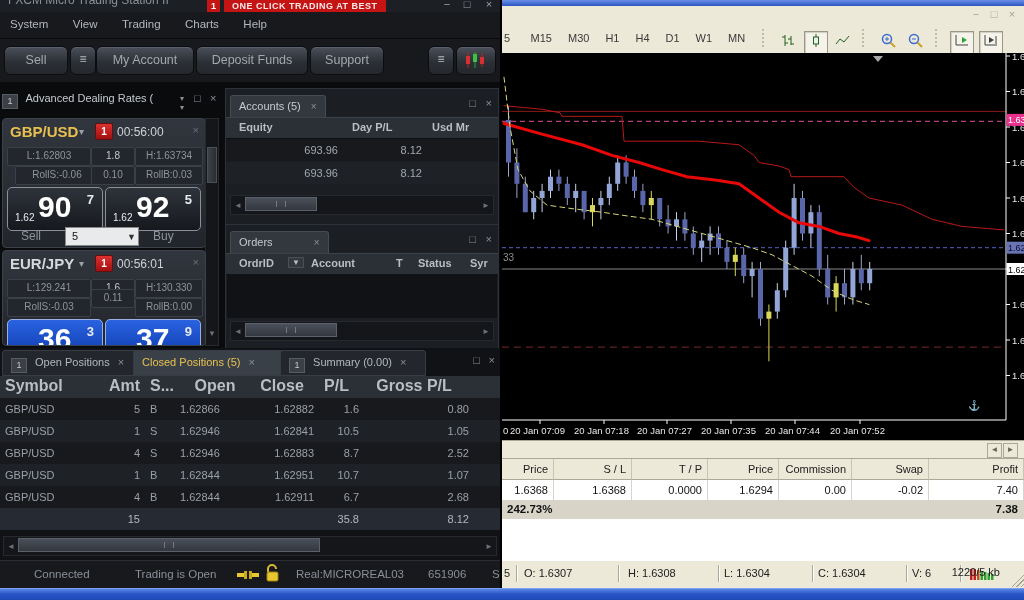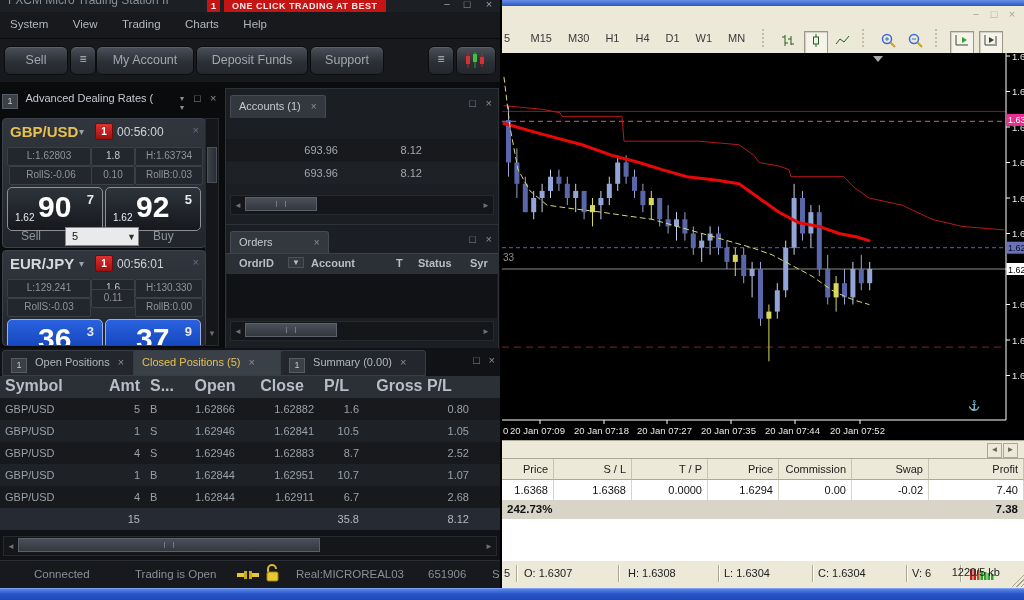--- a/index.html
+++ b/index.html
@@ -62,21 +62,21 @@
   .ptab{position:absolute;top:0;height:24px;background:#23262c;border:1px solid #383d45;border-radius:3px 3px 0 0;font-size:11px;color:#b2b8c0;line-height:23px;padding:0 8px;}
   .ptab.active{background:#3a4048;color:#e8c050;}
   .pos-thead{position:absolute;left:0;top:28px;width:500px;height:22px;background:#2b2f36;border-bottom:1px solid #0c0d0f;}
   .pos-row{position:absolute;left:0;width:500px;height:22px;background:#17191d;font-size:11px;color:#9aa0a8;}
   .pos-row.alt{background:#1e2126;}
   .pos-row.total{background:#262b33;color:#b2b8c0;}
   .pc{display:inline-block;height:22px;line-height:22px;vertical-align:top;overflow:hidden;}
   .c0{width:78px;padding-left:5px;text-align:left;}
   .c1{width:57px;text-align:right;}
   .c2{width:30px;padding-left:10px;text-align:left;}
-  .c3{width:70px;text-align:center;}
+  .c3{width:70px;text-align:left;}
   .c4{width:64px;text-align:right;}
   .c5{width:45px;text-align:right;}
   .c6{width:110px;text-align:right;}
   .c7{width:36px;text-align:right;}
   .ph{color:#b8bec6;font-weight:bold;line-height:20px;height:20px;}
   .ph.c3,.ph.c4,.ph.c5,.ph.c6,.ph.c7{text-align:center;}
   .fx-status{position:absolute;left:0;top:560px;width:500px;height:28px;background:#17191d;border-top:1px solid #2a2e34;color:#8a9098;font-size:11.5px;}
   
   .mt4{position:absolute;left:502px;top:0;width:522px;height:590px;background:#ece9d8;overflow:hidden;}
   .mt-bluetop{position:absolute;left:0;top:0;width:522px;height:6px;background:linear-gradient(#6a90e8,#2a55c0);}
@@ -156,21 +156,21 @@
           <div class="rc-head">
             <span class="rc-sym gold">GBP/USD</span>
             <span class="rc-chev">▾</span>
             <span class="rc-red1">1</span>
             <span class="rc-timer">00:56:00</span>
             <span class="rc-x">×</span>
           </div>
           <div class="rc-cell" style="left:4px;top:28px;width:82px">L:1.62803</div>
           <div class="rc-cell" style="left:88px;top:28px;width:42px;color:#c2c8d0">1.8</div>
           <div class="rc-cell" style="left:132px;top:28px;width:66px">H:1.63734</div>
-          <div class="rc-cell" style="left:6px;top:47px;width:82px">RollS:-0.06</div>
+          <div class="rc-cell" style="left:12px;top:47px;width:82px">RollS:-0.06</div>
           <div class="rc-cell" style="left:88px;top:47px;width:42px">0.10</div>
           <div class="rc-cell" style="left:132px;top:47px;width:66px">RollB:0.03</div>
           <div class="price-box" style="left:4px;top:68px">
             <span class="pb-small">1.62</span>
             <span class="pb-big">90</span>
             <span class="pb-sup">7</span>
           </div>
           <div class="price-box" style="left:102px;top:68px">
             <span class="pb-small">1.62</span>
             <span class="pb-big">92</span>
@@ -211,25 +211,30 @@
           <div class="price-box blue" style="left:102px;top:68px">
             <span class="pb-small">129</span>
             <span class="pb-big">37</span>
             <span class="pb-sup">9</span>
           </div>
         </div>
       </div>
 
       <div class="rpanel" style="top:6px;height:136px">
         <div class="tab" style="left:4px;top:6px">
-          <span>Accounts (1)</span>
+          <span>Accounts (5)</span>
           <span class="x">×</span>
         </div>
         <span class="panel-ctl" style="right:22px;top:8px">□</span>
         <span class="panel-ctl" style="right:6px;top:8px">×</span>
+        <div class="thead-row" style="top:28px">
+          <span class="th" style="left:13px">Equity</span>
+          <span class="th" style="left:126px">Day P/L</span>
+          <span class="th" style="left:206px">Usd Mr</span>
+        </div>
         <div class="acc-row" style="top: 50px; background: rgb(23, 25, 29);"><span style="width: 104px; margin-left: 8px; line-height: 22px;">693.96</span><span style="width: 84px; line-height: 22px;">8.12</span></div>
           <div class="acc-row" style="top: 73px; background: rgb(30, 33, 38);"><span style="width: 104px; margin-left: 8px; line-height: 22px;">693.96</span><span style="width: 84px; line-height: 22px;">8.12</span></div>
           <div id="acc-rows"></div>
         <div class="hscroll" style="left:4px;right:4px;top:106px">
           <span class="sb-arrow" style="left:3px;top:5px">◄</span>
           <div class="hthumb" style="left:14px;width:70px">
               <div class="grip" style="left:30px"></div>
             </div>
           <span class="sb-arrow" style="right:3px;top:5px">►</span>
         </div>

